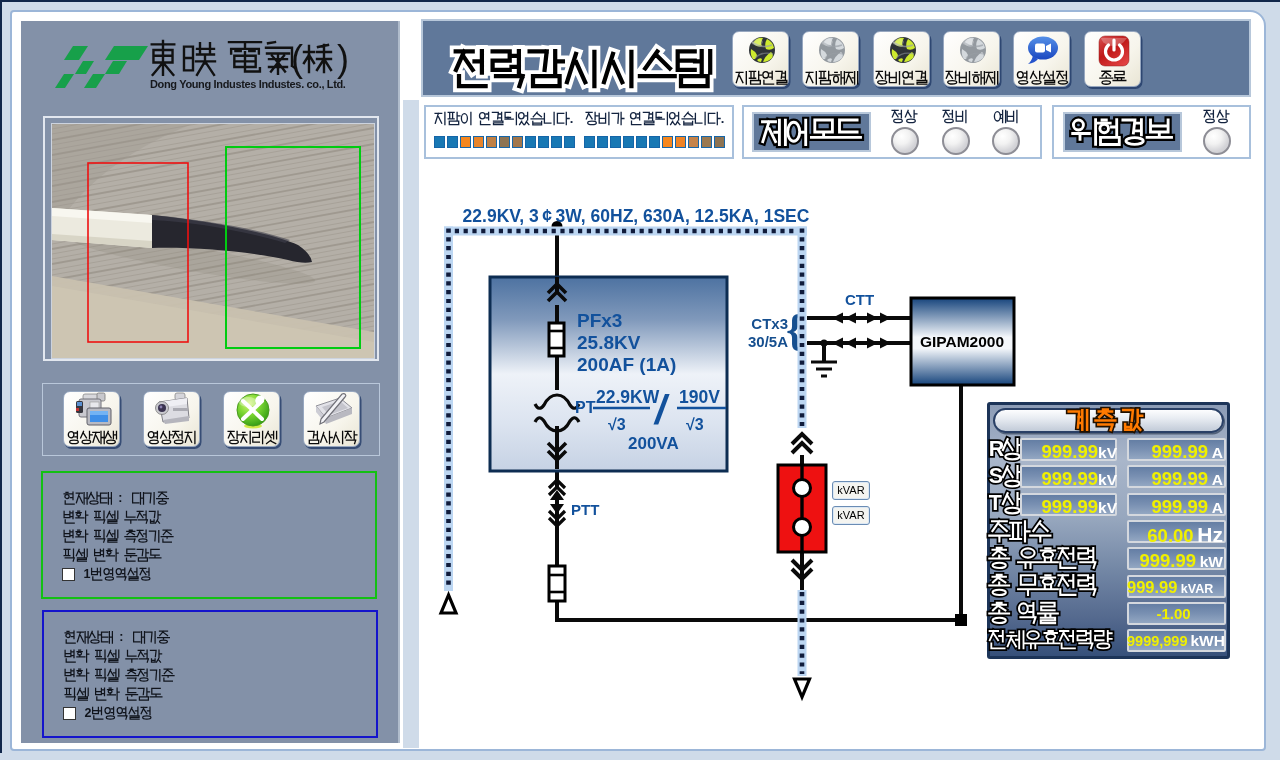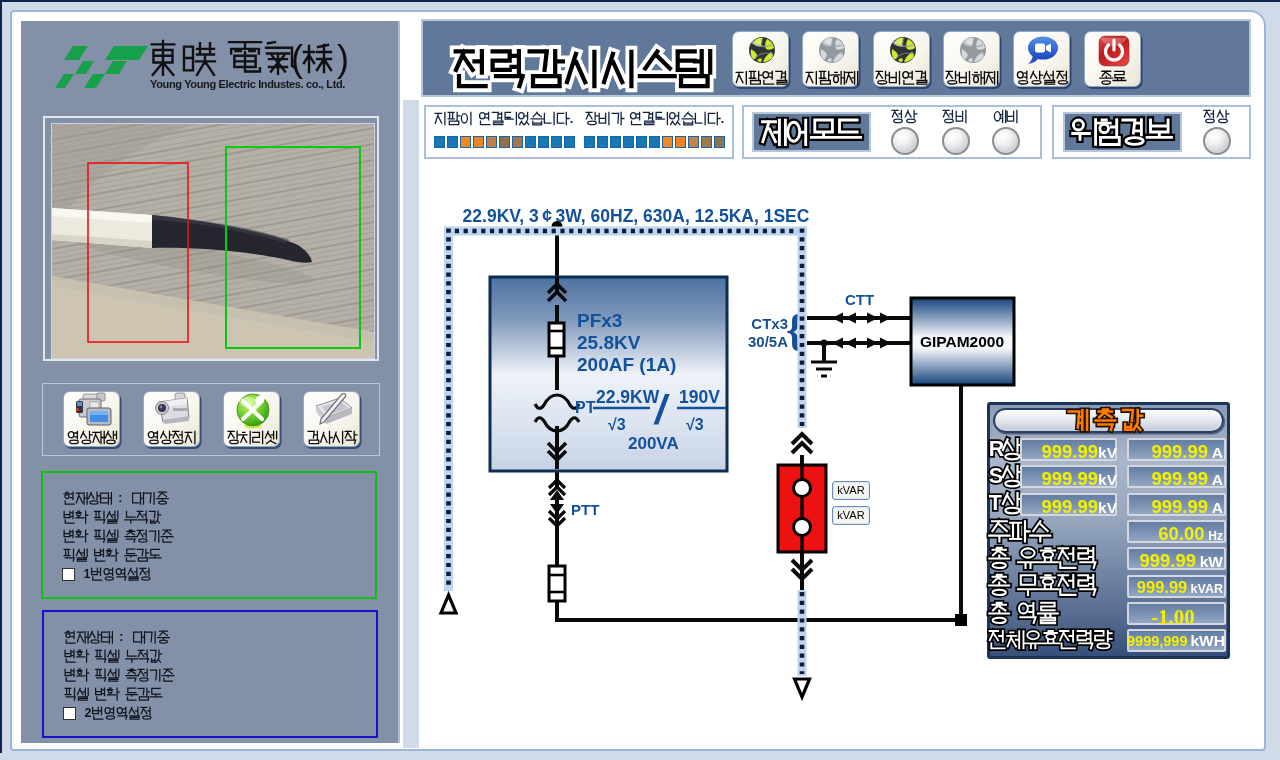--- a/index.html
+++ b/index.html
@@ -12,21 +12,21 @@
       <polygon points="64,74 74,74 65,88 55,88" fill="#17a04a"></polygon>
       <polygon points="93,74 105,74 96,88 84,88" fill="#17a04a"></polygon>
       <polygon points="114,46 148,46 139,60 105,60" fill="#17a04a"></polygon>
       <polygon points="113,61 127,61 119,74 105,74" fill="#17a04a"></polygon>
     </svg></div>
 <div style="position:absolute;left:148px;top:40px;width:205px;height:38px;"><svg width="205" height="38" viewBox="0 0 205 38" style="overflow:visible">
       <path d="M3.7333333333333334 4.39L26.266666666666666 4.39M15.0 1.0L15.0 34.9M5.466666666666667 10.04L24.533333333333335 10.04M5.466666666666667 10.04L5.466666666666667 22.47M24.533333333333335 10.04L24.533333333333335 22.47M5.466666666666667 15.689999999999998L24.533333333333335 15.689999999999998M5.466666666666667 22.47L24.533333333333335 22.47M15.0 22.47L4.6 34.9M15.0 22.47L25.400000000000002 34.9M36.0 6.6499999999999995L45.0 6.6499999999999995M36.0 6.6499999999999995L36.0 30.379999999999995M45.0 6.6499999999999995L45.0 30.379999999999995M36.0 17.95L45.0 17.95M36.0 30.379999999999995L45.0 30.379999999999995M49.0 8.91L66.0 8.91M52.0 3.26L52.0 14.559999999999999M62.0 3.26L62.0 14.559999999999999M49.0 14.559999999999999L66.0 14.559999999999999M48.0 21.339999999999996L67.0 21.339999999999996M57.0 14.559999999999999L57.0 23.599999999999998M57.0 21.339999999999996L49.0 34.9M57.0 21.339999999999996L66.0 34.9M81.0 2.13L113.0 2.13M97.0 2.13L97.0 8.91M83.13333333333334 8.91L110.86666666666667 8.91M83.13333333333334 8.91L83.13333333333334 13.43M110.86666666666667 8.91L110.86666666666667 13.43M87.4 11.169999999999998L92.73333333333333 11.169999999999998M101.26666666666667 11.169999999999998L106.6 11.169999999999998M86.33333333333333 15.689999999999998L107.66666666666667 15.689999999999998M86.33333333333333 15.689999999999998L86.33333333333333 26.99M107.66666666666667 15.689999999999998L107.66666666666667 26.99M86.33333333333333 21.339999999999996L107.66666666666667 21.339999999999996M86.33333333333333 26.99L107.66666666666667 26.99M97.0 12.299999999999999L97.0 31.509999999999998M97.0 31.509999999999998L111.93333333333334 31.509999999999998M111.93333333333334 31.509999999999998L111.93333333333334 28.119999999999997M120.0 3.26L127.0 2.13M118.0 7.779999999999999L144.0 7.779999999999999M144.0 7.779999999999999L144.0 25.86M144.0 25.86L147.0 28.119999999999997M119.0 13.43L141.0 13.43M121.0 19.08L139.0 19.08M121.0 26.99L139.0 26.99M130.0 15.689999999999998L130.0 33.769999999999996M130.0 22.47L123.0 31.509999999999998M130.0 22.47L137.0 31.509999999999998M124.0 15.689999999999998L130.0 22.47M136.0 15.689999999999998L130.0 22.47M161.0 6.0L161.0 32.0M156.0 12.0L166.0 12.0M161.0 15.0L156.0 23.0M161.0 15.0L166.0 23.0M170.0 7.0L180.0 5.0M169.0 12.0L183.0 12.0M169.0 19.0L183.0 19.0M176.0 5.0L176.0 32.0M176.0 19.0L169.0 30.0M176.0 19.0L183.0 30.0" stroke="#111" stroke-width="2.4" fill="none" stroke-linecap="square"></path>
       <text x="143" y="31" font-family="Liberation Sans, sans-serif" font-size="36" fill="#111">(</text>
       <text x="189" y="31" font-family="Liberation Sans, sans-serif" font-size="36" fill="#111">)</text>
     </svg></div>
-<div style="position:absolute;left:150px;top:78px;width:240px;font-family:'Liberation Sans',sans-serif;font-size:11px;font-weight:bold;letter-spacing:-0.35px;color:#16181c;white-space:nowrap">Young Young Electric Industes. co., Ltd.</div>
+<div style="position:absolute;left:150px;top:78px;width:240px;font-family:'Liberation Sans',sans-serif;font-size:11px;font-weight:bold;letter-spacing:-0.35px;color:#16181c;white-space:nowrap">Dong Young Industes Industes. co., Ltd.</div>
 <div style="position:absolute;left:43px;top:116px;width:336px;height:245px;border:2px solid #e2e7ef"></div>
 <div style="position:absolute;left:51px;top:123px;width:324px;height:236px;background:#b4afa7;border:1px solid #ccd3de"><svg width="322" height="234" viewBox="0 0 322 234">
       <rect width="322" height="234" fill="#b4afa7"></rect>
       <line x1="0" y1="-42" x2="322" y2="-100" stroke="#847d72" stroke-width="0.9" opacity="0.3"></line>
       <line x1="0" y1="-36" x2="322" y2="-94" stroke="#847d72" stroke-width="0.9" opacity="0.3"></line>
       <line x1="0" y1="-31" x2="322" y2="-89" stroke="#847d72" stroke-width="1.8" opacity="0.42"></line>
       <line x1="0" y1="-26" x2="322" y2="-84" stroke="#847d72" stroke-width="0.9" opacity="0.3"></line>
       <line x1="0" y1="-21" x2="322" y2="-79" stroke="#847d72" stroke-width="0.9" opacity="0.3"></line>
       <line x1="0" y1="-16" x2="322" y2="-74" stroke="#847d72" stroke-width="1.8" opacity="0.42"></line>
       <line x1="0" y1="-10" x2="322" y2="-68" stroke="#847d72" stroke-width="0.9" opacity="0.3"></line>
@@ -597,21 +597,21 @@
     </svg></div>
 <div style="position:absolute;left:1020px;top:492.6px;width:97px;height:23px;background:linear-gradient(180deg,#647ea4 0%,#7990b2 50%,#93a7c2 100%);border:2px solid #d4d8de;border-radius:2px"></div>
 <div style="position:absolute;left:1020px;top:496px;width:97px;text-align:right;font-family:'Liberation Sans',sans-serif;font-weight:bold;font-size:18.5px;color:#f0f000">999.99<span style="color:#fff;font-size:15.5px">kV</span></div>
 <div style="position:absolute;left:1127px;top:492.6px;width:99px;height:23px;background:linear-gradient(180deg,#647ea4 0%,#7990b2 50%,#93a7c2 100%);border:2px solid #d4d8de;border-radius:2px"></div>
 <div style="position:absolute;left:1127px;top:496px;width:96px;text-align:right;font-family:'Liberation Sans',sans-serif;font-weight:bold;font-size:18.5px;color:#f0f000;white-space:nowrap">999.99 <span style="color:#fff;font-size:15.5px">A</span></div>
 <div style="position:absolute;left:986px;top:517px"><svg width="67" height="29" viewBox="0 0 67 29" style="overflow:visible">
       <path d="M6.1 4.2L20.8 4.2M13.4 4.2L6.4 14.1M13.7 7.7L20.8 14.1M3.3 18.6L23.6 18.6M13.4 18.6L13.4 24.4M24.2 5.7L35.0 5.7M24.2 22.0L35.0 22.0M27.0 5.7L27.0 22.0M32.2 5.7L32.2 22.0M39.0 4.4L39.0 24.4M39.0 14.3L43.5 14.3M54.3 4.2L47.3 14.1M54.6 7.2L61.6 14.1M44.2 18.6L64.4 18.6M54.3 18.6L54.3 24.4" stroke="#000" stroke-width="5.55" fill="none" stroke-linecap="square"></path>
       <path d="M6.1 4.2L20.8 4.2M13.4 4.2L6.4 14.1M13.7 7.7L20.8 14.1M3.3 18.6L23.6 18.6M13.4 18.6L13.4 24.4M24.2 5.7L35.0 5.7M24.2 22.0L35.0 22.0M27.0 5.7L27.0 22.0M32.2 5.7L32.2 22.0M39.0 4.4L39.0 24.4M39.0 14.3L43.5 14.3M54.3 4.2L47.3 14.1M54.6 7.2L61.6 14.1M44.2 18.6L64.4 18.6M54.3 18.6L54.3 24.4" stroke="#fff" stroke-width="2.15" fill="none" stroke-linecap="square"></path>
     </svg></div>
 <div style="position:absolute;left:1127px;top:519.9px;width:99px;height:23px;background:linear-gradient(180deg,#647ea4 0%,#7990b2 50%,#93a7c2 100%);border:2px solid #d4d8de;border-radius:2px"></div>
-<div style="position:absolute;left:1127px;top:523px;width:96px;text-align:right;font-family:'Liberation Sans',sans-serif;font-weight:bold;font-size:18.5px;color:#f0f000;white-space:nowrap">60.00 <span style="color:#fff;font-size:12px">Hz</span></div>
+<div style="position:absolute;left:1127px;top:523px;width:96px;text-align:right;font-family:'Liberation Sans',sans-serif;font-weight:bold;font-size:18.5px;color:#f0f000;white-space:nowrap">60.00 <span style="color:#fff;font-size:21px">Hz</span></div>
 <div style="position:absolute;left:986px;top:544px"><svg width="114" height="28" viewBox="0 0 114 28" style="overflow:visible">
       <path d="M10.8 3.8L15.6 3.8M6.5 5.7L19.9 5.7M13.2 5.7L7.0 11.3M13.5 7.7L19.4 11.3M3.3 14.5L23.1 14.5M13.2 11.5L13.2 14.5M32.1 18.2L51.8 18.2M39.5 18.2L39.5 23.9M44.5 18.2L44.5 23.9M59.3 4.2L64.5 4.2M54.8 6.5L69.1 6.5M52.1 18.2L71.8 18.2M58.8 14.0L58.8 18.2M65.1 14.0L65.1 18.2M72.4 4.2L82.1 4.2M77.2 4.2L72.6 14.7M77.4 7.8L82.1 14.7M87.3 4.0L87.3 16.1M83.1 9.8L87.3 9.8M74.3 18.2L74.3 23.9M74.3 23.9L89.4 23.9M92.4 4.2L102.0 4.2M102.0 4.2L102.0 9.4M102.0 9.4L92.4 9.4M92.4 9.4L92.4 14.7M92.4 14.7L102.0 14.7M107.3 4.0L107.3 16.1M103.1 6.7L107.3 6.7M103.1 13.0L107.3 13.0M94.3 18.2L109.4 18.2M109.4 18.2L107.6 23.9" stroke="#000" stroke-width="5.50" fill="none" stroke-linecap="square"></path>
       <ellipse cx="13.2" cy="21.4" rx="6.6" ry="2.6" stroke="#000" stroke-width="5.50" fill="none"></ellipse>
       <ellipse cx="42.0" cy="9.0" rx="6.6" ry="4.6" stroke="#000" stroke-width="5.50" fill="none"></ellipse>
       <ellipse cx="61.9" cy="10.5" rx="5.1" ry="3.1" stroke="#000" stroke-width="5.50" fill="none"></ellipse>
       <path d="M10.8 3.8L15.6 3.8M6.5 5.7L19.9 5.7M13.2 5.7L7.0 11.3M13.5 7.7L19.4 11.3M3.3 14.5L23.1 14.5M13.2 11.5L13.2 14.5M32.1 18.2L51.8 18.2M39.5 18.2L39.5 23.9M44.5 18.2L44.5 23.9M59.3 4.2L64.5 4.2M54.8 6.5L69.1 6.5M52.1 18.2L71.8 18.2M58.8 14.0L58.8 18.2M65.1 14.0L65.1 18.2M72.4 4.2L82.1 4.2M77.2 4.2L72.6 14.7M77.4 7.8L82.1 14.7M87.3 4.0L87.3 16.1M83.1 9.8L87.3 9.8M74.3 18.2L74.3 23.9M74.3 23.9L89.4 23.9M92.4 4.2L102.0 4.2M102.0 4.2L102.0 9.4M102.0 9.4L92.4 9.4M92.4 9.4L92.4 14.7M92.4 14.7L102.0 14.7M107.3 4.0L107.3 16.1M103.1 6.7L107.3 6.7M103.1 13.0L107.3 13.0M94.3 18.2L109.4 18.2M109.4 18.2L107.6 23.9" stroke="#fff" stroke-width="2.10" fill="none" stroke-linecap="square"></path>
       <ellipse cx="13.2" cy="21.4" rx="6.6" ry="2.6" stroke="#fff" stroke-width="2.10" fill="none"></ellipse>
       <ellipse cx="42.0" cy="9.0" rx="6.6" ry="4.6" stroke="#fff" stroke-width="2.10" fill="none"></ellipse>
       <ellipse cx="61.9" cy="10.5" rx="5.1" ry="3.1" stroke="#fff" stroke-width="2.10" fill="none"></ellipse>
     </svg></div>
@@ -619,31 +619,31 @@
 <div style="position:absolute;left:1127px;top:550px;width:96px;text-align:right;font-family:'Liberation Sans',sans-serif;font-weight:bold;font-size:18.5px;color:#f0f000;white-space:nowrap">999.99 <span style="color:#fff;font-size:15.5px">kW</span></div>
 <div style="position:absolute;left:986px;top:571px"><svg width="114" height="28" viewBox="0 0 114 28" style="overflow:visible">
       <path d="M10.8 3.8L15.6 3.8M6.5 5.7L19.9 5.7M13.2 5.7L7.0 11.3M13.5 7.7L19.4 11.3M3.3 14.5L23.1 14.5M13.2 11.5L13.2 14.5M34.8 4.2L49.1 4.2M49.1 4.2L49.1 13.8M49.1 13.8L34.8 13.8M34.8 13.8L34.8 4.2M32.1 18.2L51.8 18.2M42.0 18.2L42.0 23.9M59.3 4.2L64.5 4.2M54.8 6.5L69.1 6.5M52.1 18.2L71.8 18.2M58.8 14.0L58.8 18.2M65.1 14.0L65.1 18.2M72.4 4.2L82.1 4.2M77.2 4.2L72.6 14.7M77.4 7.8L82.1 14.7M87.3 4.0L87.3 16.1M83.1 9.8L87.3 9.8M74.3 18.2L74.3 23.9M74.3 23.9L89.4 23.9M92.4 4.2L102.0 4.2M102.0 4.2L102.0 9.4M102.0 9.4L92.4 9.4M92.4 9.4L92.4 14.7M92.4 14.7L102.0 14.7M107.3 4.0L107.3 16.1M103.1 6.7L107.3 6.7M103.1 13.0L107.3 13.0M94.3 18.2L109.4 18.2M109.4 18.2L107.6 23.9" stroke="#000" stroke-width="5.50" fill="none" stroke-linecap="square"></path>
       <ellipse cx="13.2" cy="21.4" rx="6.6" ry="2.6" stroke="#000" stroke-width="5.50" fill="none"></ellipse>
       <ellipse cx="61.9" cy="10.5" rx="5.1" ry="3.1" stroke="#000" stroke-width="5.50" fill="none"></ellipse>
       <path d="M10.8 3.8L15.6 3.8M6.5 5.7L19.9 5.7M13.2 5.7L7.0 11.3M13.5 7.7L19.4 11.3M3.3 14.5L23.1 14.5M13.2 11.5L13.2 14.5M34.8 4.2L49.1 4.2M49.1 4.2L49.1 13.8M49.1 13.8L34.8 13.8M34.8 13.8L34.8 4.2M32.1 18.2L51.8 18.2M42.0 18.2L42.0 23.9M59.3 4.2L64.5 4.2M54.8 6.5L69.1 6.5M52.1 18.2L71.8 18.2M58.8 14.0L58.8 18.2M65.1 14.0L65.1 18.2M72.4 4.2L82.1 4.2M77.2 4.2L72.6 14.7M77.4 7.8L82.1 14.7M87.3 4.0L87.3 16.1M83.1 9.8L87.3 9.8M74.3 18.2L74.3 23.9M74.3 23.9L89.4 23.9M92.4 4.2L102.0 4.2M102.0 4.2L102.0 9.4M102.0 9.4L92.4 9.4M92.4 9.4L92.4 14.7M92.4 14.7L102.0 14.7M107.3 4.0L107.3 16.1M103.1 6.7L107.3 6.7M103.1 13.0L107.3 13.0M94.3 18.2L109.4 18.2M109.4 18.2L107.6 23.9" stroke="#fff" stroke-width="2.10" fill="none" stroke-linecap="square"></path>
       <ellipse cx="13.2" cy="21.4" rx="6.6" ry="2.6" stroke="#fff" stroke-width="2.10" fill="none"></ellipse>
       <ellipse cx="61.9" cy="10.5" rx="5.1" ry="3.1" stroke="#fff" stroke-width="2.10" fill="none"></ellipse>
     </svg></div>
 <div style="position:absolute;left:1127px;top:574.5px;width:99px;height:23px;background:linear-gradient(180deg,#647ea4 0%,#7990b2 50%,#93a7c2 100%);border:2px solid #d4d8de;border-radius:2px"></div>
-<div style="position:absolute;left:1127px;top:578px;width:96px;text-align:right;font-family:'Liberation Sans',sans-serif;font-weight:bold;font-size:16.5px;color:#f0f000;white-space:nowrap">999.99 <span style="color:#fff;font-size:12.5px">kVAR</span></div>
+<div style="position:absolute;left:1127px;top:578px;width:96px;font-family:'Liberation Sans',sans-serif;font-weight:bold;font-size:16.5px;color:#f0f000;white-space:nowrap">999.99 <span style="color:#fff;font-size:12.5px">kVAR</span></div>
 <div style="position:absolute;left:986px;top:599px"><svg width="74" height="28" viewBox="0 0 74 28" style="overflow:visible">
       <path d="M10.8 3.8L15.6 3.8M6.5 5.7L19.9 5.7M13.2 5.7L7.0 11.3M13.5 7.7L19.4 11.3M3.3 14.5L23.1 14.5M13.2 11.5L13.2 14.5M47.4 4.0L47.4 16.1M43.2 6.7L47.4 6.7M43.2 13.0L47.4 13.0M34.4 18.2L49.5 18.2M49.5 18.2L47.7 23.9M55.2 3.8L68.6 3.8M68.6 3.8L68.6 7.5M68.6 7.5L55.2 7.5M55.2 7.5L55.2 11.3M55.2 11.3L68.6 11.3M52.1 14.5L71.8 14.5M59.4 14.5L59.4 17.0M64.4 14.5L64.4 17.0M54.8 18.7L69.1 18.7M69.1 18.7L69.1 21.4M69.1 21.4L54.8 21.4M54.8 21.4L54.8 24.1M54.8 24.1L69.1 24.1" stroke="#000" stroke-width="5.50" fill="none" stroke-linecap="square"></path>
       <ellipse cx="13.2" cy="21.4" rx="6.6" ry="2.6" stroke="#000" stroke-width="5.50" fill="none"></ellipse>
       <ellipse cx="37.4" cy="9.4" rx="4.4" ry="5.0" stroke="#000" stroke-width="5.50" fill="none"></ellipse>
       <path d="M10.8 3.8L15.6 3.8M6.5 5.7L19.9 5.7M13.2 5.7L7.0 11.3M13.5 7.7L19.4 11.3M3.3 14.5L23.1 14.5M13.2 11.5L13.2 14.5M47.4 4.0L47.4 16.1M43.2 6.7L47.4 6.7M43.2 13.0L47.4 13.0M34.4 18.2L49.5 18.2M49.5 18.2L47.7 23.9M55.2 3.8L68.6 3.8M68.6 3.8L68.6 7.5M68.6 7.5L55.2 7.5M55.2 7.5L55.2 11.3M55.2 11.3L68.6 11.3M52.1 14.5L71.8 14.5M59.4 14.5L59.4 17.0M64.4 14.5L64.4 17.0M54.8 18.7L69.1 18.7M69.1 18.7L69.1 21.4M69.1 21.4L54.8 21.4M54.8 21.4L54.8 24.1M54.8 24.1L69.1 24.1" stroke="#fff" stroke-width="2.10" fill="none" stroke-linecap="square"></path>
       <ellipse cx="13.2" cy="21.4" rx="6.6" ry="2.6" stroke="#fff" stroke-width="2.10" fill="none"></ellipse>
       <ellipse cx="37.4" cy="9.4" rx="4.4" ry="5.0" stroke="#fff" stroke-width="2.10" fill="none"></ellipse>
     </svg></div>
 <div style="position:absolute;left:1127px;top:601.8px;width:99px;height:23px;background:linear-gradient(180deg,#647ea4 0%,#7990b2 50%,#93a7c2 100%);border:2px solid #d4d8de;border-radius:2px"></div>
-<div style="position:absolute;left:1127px;top:605px;width:96px;text-align:center;font-family:Liberation Serif, serif;font-weight:bold;font-size:21px;color:#f0f000;white-space:nowrap">-1.00 <span style="color:#fff;font-size:15.5px"></span></div>
+<div style="position:absolute;left:1127px;top:605px;width:96px;text-align:center;font-family:Liberation Sans, sans-serif;font-weight:bold;font-size:15px;color:#f0f000;white-space:nowrap">-1.00 <span style="color:#fff;font-size:15.5px"></span></div>
 <div style="position:absolute;left:986px;top:627px"><svg width="128" height="25" viewBox="0 0 128 25" style="overflow:visible">
       <path d="M3.6 4.0L12.1 4.0M7.9 4.0L3.8 13.2M8.1 7.2L12.1 13.2M16.8 3.8L16.8 14.5M13.1 9.0L16.8 9.0M5.3 16.4L5.3 21.4M5.3 21.4L18.6 21.4M24.2 5.3L27.5 5.3M21.2 8.9L30.4 8.9M25.8 8.9L21.6 19.4M26.0 12.6L30.1 19.4M33.2 4.2L33.2 21.4M37.5 4.2L37.5 21.4M29.9 12.7L33.2 12.7M38.4 16.4L55.8 16.4M44.9 16.4L44.9 21.4M49.3 16.4L49.3 21.4M62.4 4.0L66.9 4.0M58.4 6.0L71.0 6.0M56.0 16.4L73.4 16.4M61.9 12.7L61.9 16.4M67.5 12.7L67.5 16.4M73.9 4.0L82.4 4.0M78.2 4.0L74.1 13.2M78.4 7.2L82.4 13.2M87.1 3.8L87.1 14.5M83.4 9.0L87.1 9.0M75.6 16.4L75.6 21.4M75.6 21.4L88.9 21.4M91.5 4.0L100.0 4.0M100.0 4.0L100.0 8.6M100.0 8.6L91.5 8.6M91.5 8.6L91.5 13.2M91.5 13.2L100.0 13.2M104.6 3.8L104.6 14.5M100.9 6.2L104.6 6.2M100.9 11.8L104.6 11.8M93.2 16.4L106.5 16.4M106.5 16.4L104.9 21.4M109.1 4.0L117.6 4.0M117.6 4.0L117.6 8.6M117.6 8.6L109.1 8.6M109.1 8.6L109.1 13.2M109.1 13.2L117.6 13.2M121.8 3.8L121.8 14.5M121.8 6.2L125.7 6.2M121.8 11.8L125.7 11.8" stroke="#000" stroke-width="5.25" fill="none" stroke-linecap="square"></path>
       <ellipse cx="47.1" cy="8.2" rx="5.8" ry="4.1" stroke="#000" stroke-width="5.25" fill="none"></ellipse>
       <ellipse cx="64.7" cy="9.6" rx="4.5" ry="2.7" stroke="#000" stroke-width="5.25" fill="none"></ellipse>
       <ellipse cx="117.4" cy="18.9" rx="6.1" ry="2.4" stroke="#000" stroke-width="5.25" fill="none"></ellipse>
       <path d="M3.6 4.0L12.1 4.0M7.9 4.0L3.8 13.2M8.1 7.2L12.1 13.2M16.8 3.8L16.8 14.5M13.1 9.0L16.8 9.0M5.3 16.4L5.3 21.4M5.3 21.4L18.6 21.4M24.2 5.3L27.5 5.3M21.2 8.9L30.4 8.9M25.8 8.9L21.6 19.4M26.0 12.6L30.1 19.4M33.2 4.2L33.2 21.4M37.5 4.2L37.5 21.4M29.9 12.7L33.2 12.7M38.4 16.4L55.8 16.4M44.9 16.4L44.9 21.4M49.3 16.4L49.3 21.4M62.4 4.0L66.9 4.0M58.4 6.0L71.0 6.0M56.0 16.4L73.4 16.4M61.9 12.7L61.9 16.4M67.5 12.7L67.5 16.4M73.9 4.0L82.4 4.0M78.2 4.0L74.1 13.2M78.4 7.2L82.4 13.2M87.1 3.8L87.1 14.5M83.4 9.0L87.1 9.0M75.6 16.4L75.6 21.4M75.6 21.4L88.9 21.4M91.5 4.0L100.0 4.0M100.0 4.0L100.0 8.6M100.0 8.6L91.5 8.6M91.5 8.6L91.5 13.2M91.5 13.2L100.0 13.2M104.6 3.8L104.6 14.5M100.9 6.2L104.6 6.2M100.9 11.8L104.6 11.8M93.2 16.4L106.5 16.4M106.5 16.4L104.9 21.4M109.1 4.0L117.6 4.0M117.6 4.0L117.6 8.6M117.6 8.6L109.1 8.6M109.1 8.6L109.1 13.2M109.1 13.2L117.6 13.2M121.8 3.8L121.8 14.5M121.8 6.2L125.7 6.2M121.8 11.8L125.7 11.8" stroke="#fff" stroke-width="1.85" fill="none" stroke-linecap="square"></path>
       <ellipse cx="47.1" cy="8.2" rx="5.8" ry="4.1" stroke="#fff" stroke-width="1.85" fill="none"></ellipse>
       <ellipse cx="64.7" cy="9.6" rx="4.5" ry="2.7" stroke="#fff" stroke-width="1.85" fill="none"></ellipse>
       <ellipse cx="117.4" cy="18.9" rx="6.1" ry="2.4" stroke="#fff" stroke-width="1.85" fill="none"></ellipse>
     </svg></div>

